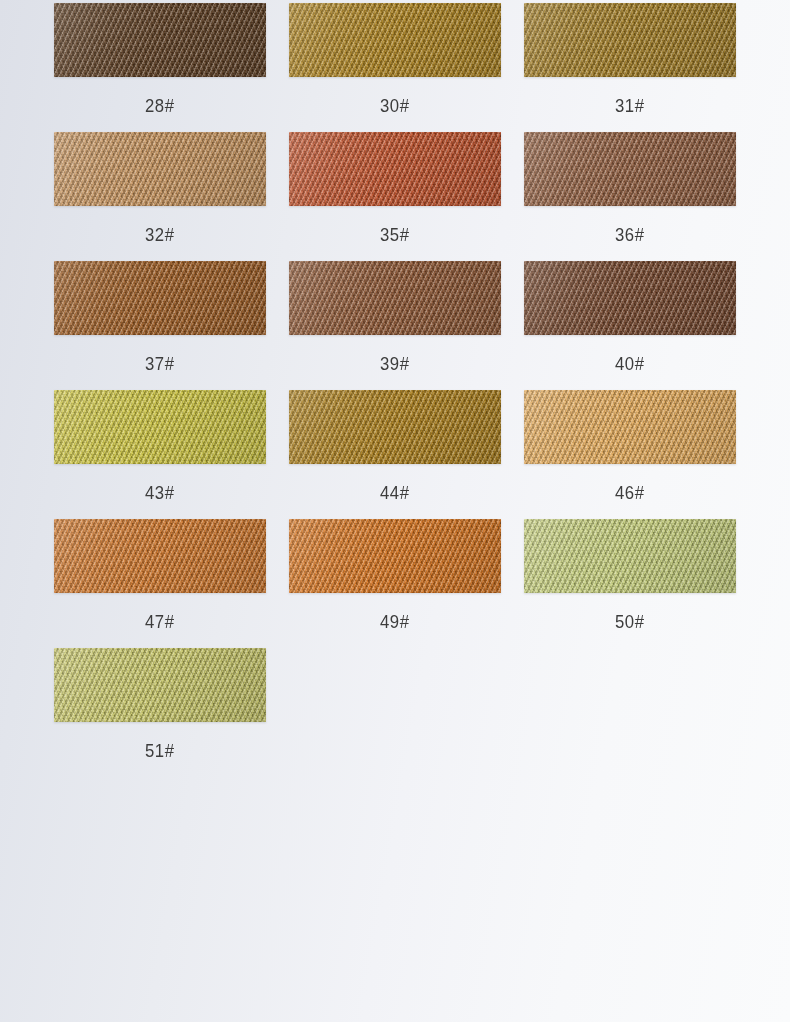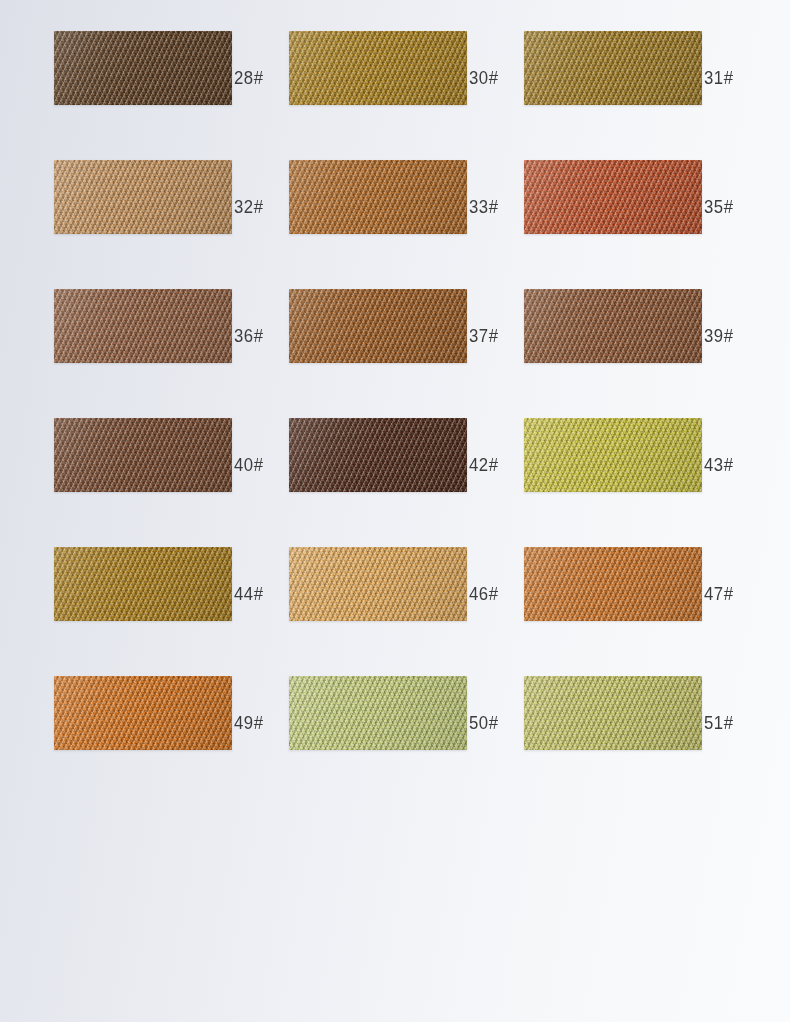--- a/index.html
+++ b/index.html
@@ -30,21 +30,21 @@
     padding-left: 54px;
     padding-top: 3px;
     row-gap: 0px;
   }
 
   .swatch-cell {
     width: 212px;
     height: 129px;
     position: relative;
     display: flex;
-    flex-direction: row;
+    flex-direction: column;
     align-items: center;
   }
 
   .swatch-chip {
     width: 212px;
     height: 74px;
     position: relative;
     overflow: hidden;
     box-shadow: 0 1px 2px rgba(90, 95, 110, 0.18);
   }
@@ -136,27 +136,20 @@
     </div>
     <div class="swatch-cell">
       <div class="swatch-chip">
         <div class="weave" style="--c: #c2905b;"></div>
         <div class="sheen"></div>
       </div>
       <div class="swatch-label">32#</div>
     </div>
     <div class="swatch-cell">
       <div class="swatch-chip">
-        <div class="weave" style="--c: #b06a28;"></div>
-        <div class="sheen"></div>
-      </div>
-      <div class="swatch-label">33#</div>
-    </div>
-    <div class="swatch-cell">
-      <div class="swatch-chip">
         <div class="weave" style="--c: #bd502a;"></div>
         <div class="sheen"></div>
       </div>
       <div class="swatch-label">35#</div>
     </div>
     <div class="swatch-cell">
       <div class="swatch-chip">
         <div class="weave" style="--c: #8e5c3e;"></div>
         <div class="sheen"></div>
       </div>
@@ -178,27 +171,20 @@
     </div>
     <div class="swatch-cell">
       <div class="swatch-chip">
         <div class="weave" style="--c: #73462c;"></div>
         <div class="sheen"></div>
       </div>
       <div class="swatch-label">40#</div>
     </div>
     <div class="swatch-cell">
       <div class="swatch-chip">
-        <div class="weave" style="--c: #4f2a1a;"></div>
-        <div class="sheen"></div>
-      </div>
-      <div class="swatch-label">42#</div>
-    </div>
-    <div class="swatch-cell">
-      <div class="swatch-chip">
         <div class="weave" style="--c: #c9c141;"></div>
         <div class="sheen"></div>
       </div>
       <div class="swatch-label">43#</div>
     </div>
     <div class="swatch-cell">
       <div class="swatch-chip">
         <div class="weave" style="--c: #a97d1c;"></div>
         <div class="sheen"></div>
       </div>

